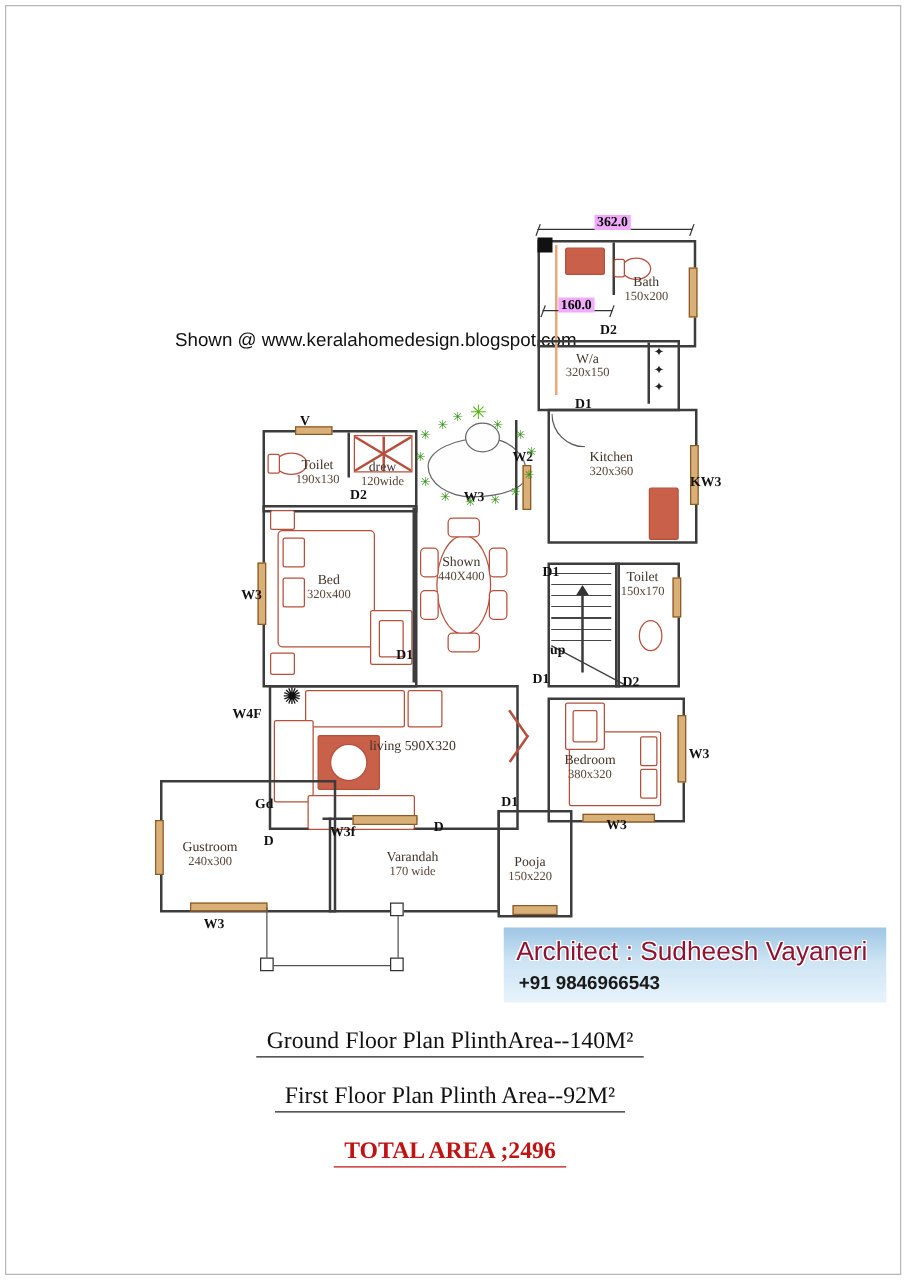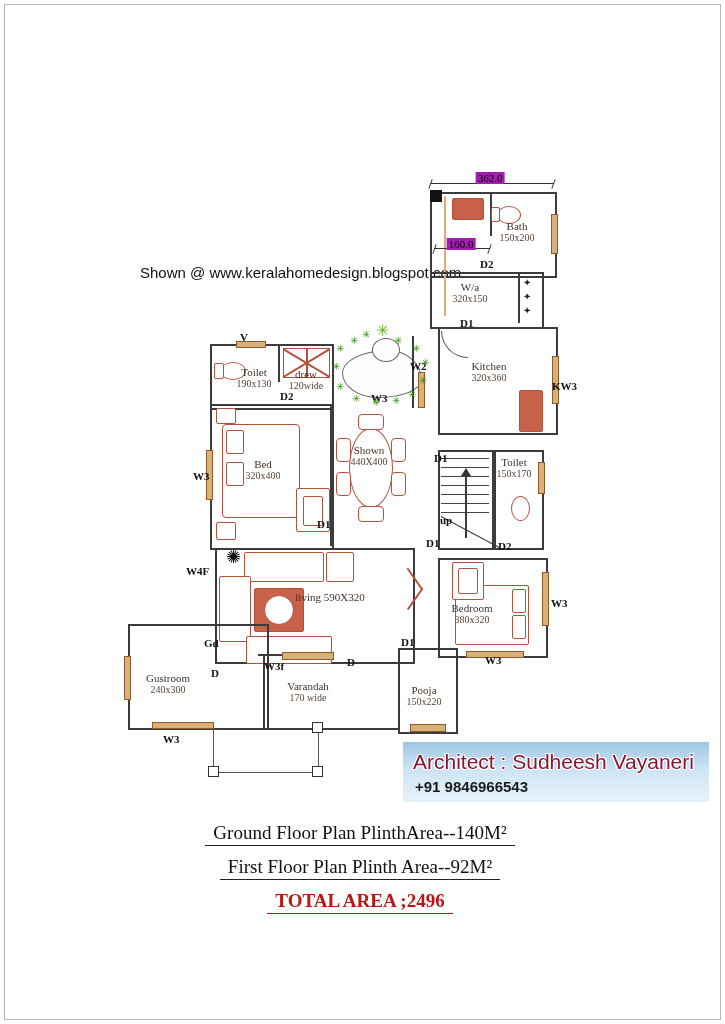--- a/index.html
+++ b/index.html
@@ -34,40 +34,40 @@
        font-family:"Liberation Serif",serif;background:rgba(255,255,255,.0);}
   .room-label{position:absolute;text-align:center;font-size:11px;line-height:12px;color:#41332a;
        white-space:nowrap;transform:translateX(-50%);}
   .room-label .dims{font-size:10px;color:#5a4537;}
   .plant{position:absolute;color:#2e9110;font-size:10px;line-height:10px;}
   .steps{position:absolute;background:repeating-linear-gradient(180deg,#444 0 1px,transparent 1px 9px);}
   .dimline{position:absolute;height:0;border-top:1px solid #333;}
   .dimline:before,.dimline:after{content:"";position:absolute;top:-5px;width:1px;height:10px;background:#333;}
   .dimline:before{left:0;transform:rotate(20deg);}
   .dimline:after{right:0;transform:rotate(20deg);}
-  .dimtext{position:absolute;font-size:11px;font-weight:normal;background:#a21caf;padding:0 2px;transform:translateX(-50%);}
+  .dimtext{position:absolute;font-size:11px;font-weight:bold;background:#f0abfc;padding:0 2px;transform:translateX(-50%);}
   .arcdoor{position:absolute;border:1px solid #555;border-width:0 0 1px 1px;border-radius:0 0 0 100%;}
   .pond{position:absolute;left:342px;top:350px;width:78px;height:46px;background:#fefefe;border:1.5px solid #666;
         border-radius:58% 42% 55% 45% / 48% 62% 38% 52%;}
   .pond2{position:absolute;left:372px;top:338px;width:26px;height:22px;background:#fefefe;border:1.5px solid #666;border-radius:50%;}
   .xbox{position:absolute;border:1.5px solid #b5503c;overflow:hidden;}
   .xbox i,.xline{position:absolute;background:#b5503c;height:1.5px;transform-origin:center;}
 
   
   #banner{position:absolute;left:403px;top:742px;width:306px;height:60px;
       background:linear-gradient(180deg,#9ec6e4 0%,#cde4f4 45%,#e8f3fb 100%);
       font-family:"Liberation Sans",sans-serif;}
   #banner .title{position:absolute;left:10px;top:8px;font-size:21px;font-weight:normal;color:#8e1330;
       text-shadow:1px 1px 0 #fff,-1px -1px 0 #fff,1px -1px 0 #fff,-1px 1px 0 #fff;}
   #banner .phone{position:absolute;left:12px;top:36px;font-size:15px;font-weight:bold;color:#1a1a1a;}
 
   
   #footer{position:absolute;left:170px;top:822px;width:380px;text-align:center;
       font-family:"Liberation Serif",serif;color:#111;}
-  #footer .fline{display:inline-block;font-size:19px;border-bottom:1px solid #222;padding:0 8px 1px 8px;margin-bottom:10px;}
+  #footer .fline{display:inline-block;font-size:19px;border-bottom:1px solid #222;padding:0 8px 1px 8px;margin-bottom:20px;}
   #footer .total{color:#c01414;font-weight:bold;border-bottom-color:#c01414;}
 </style>
 </head>
 <body>
 
 <div id="page">
   <div id="page-frame"></div>
 
   <div id="shown-line">Shown @  www.keralahomedesign.blogspot.com</div>
 
@@ -219,21 +219,21 @@
           <div>living  590X320</div>
         </div>
         <div class="room-label" style="left: 472px; top: 602px;">
           <div>Bedroom</div>
           <div class="dims">380x320</div>
         </div>
         <div class="room-label" style="left: 168px; top: 672px;">
           <div>Gustroom</div>
           <div class="dims">240x300</div>
         </div>
-        <div class="room-label" style="left: 308px; top: 680px;">
+        <div class="room-label" style="left: 330px; top: 680px;">
           <div>Varandah</div>
           <div class="dims">170 wide</div>
         </div>
         <div class="room-label" style="left: 424px; top: 684px;">
           <div>Pooja</div>
           <div class="dims">150x220</div>
         </div>
       </div>
     <div id="tag-labels">
         <div class="tag" style="left: 480px; top: 258px;">D2</div>

